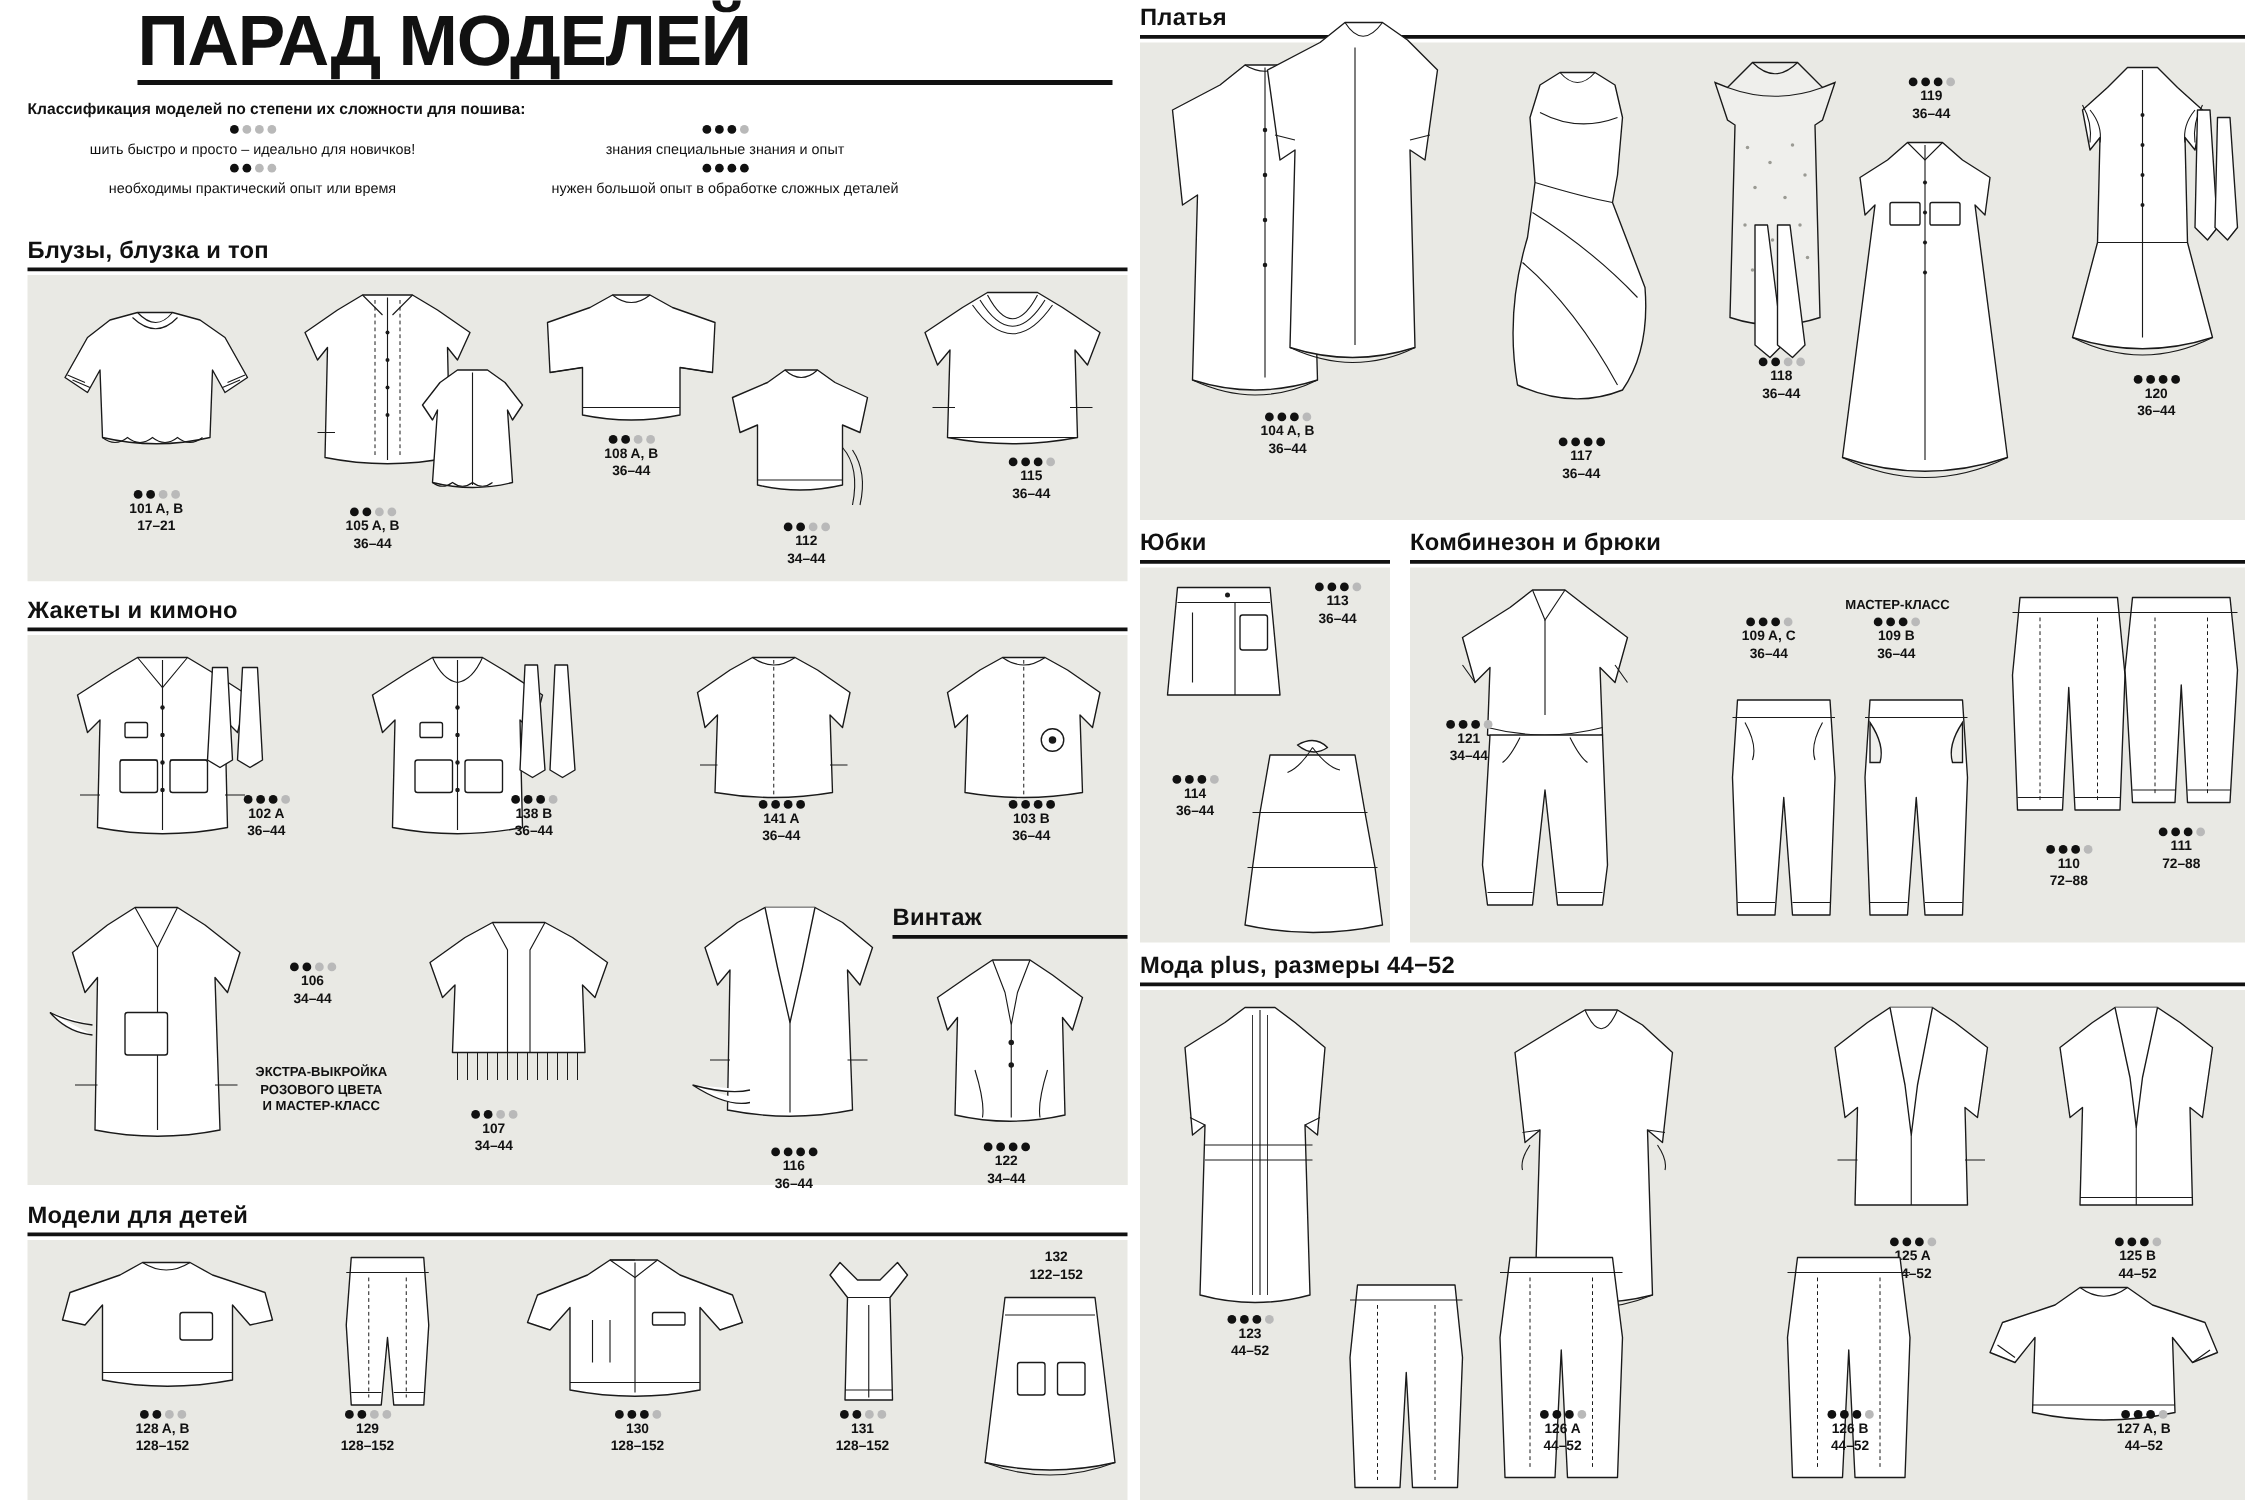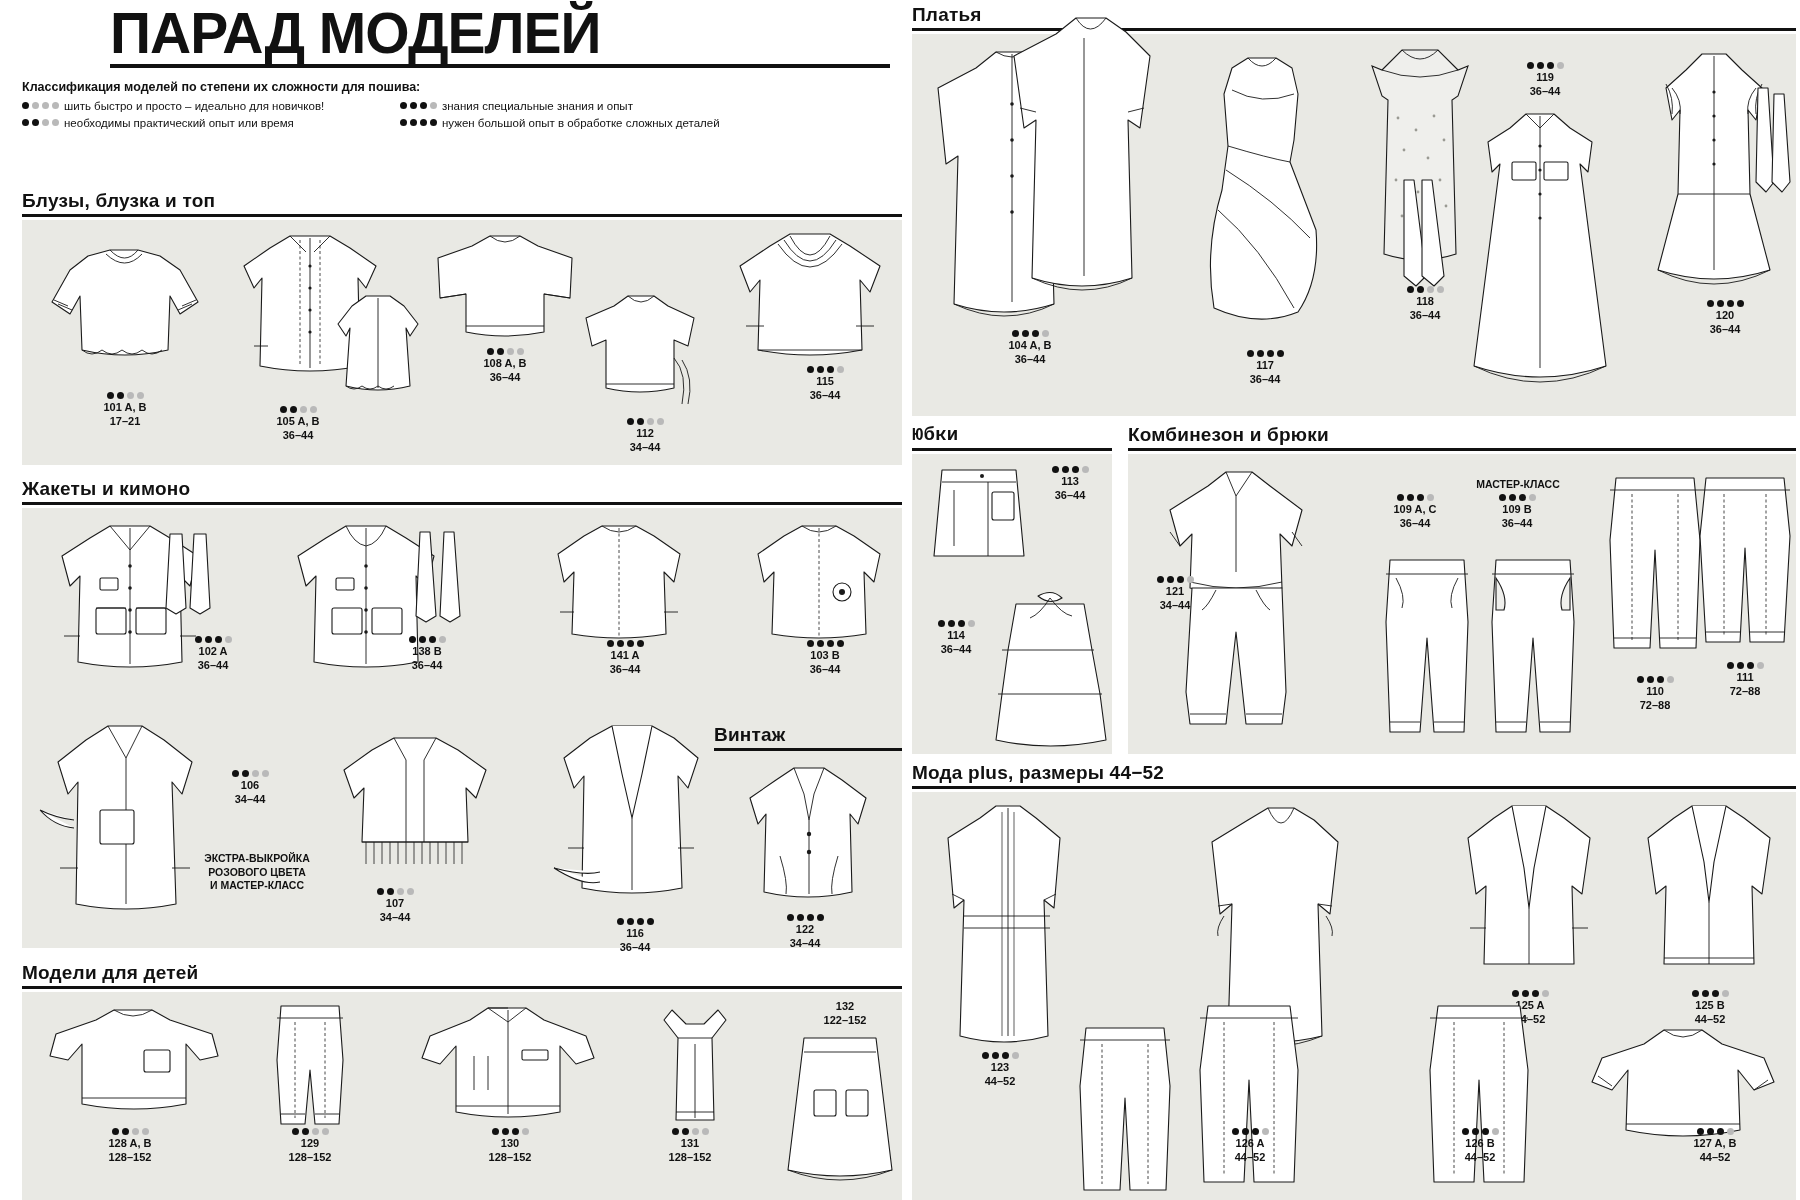--- a/index.html
+++ b/index.html
@@ -34,21 +34,21 @@
   }
   #masthead .title{
     font-size:57px;font-weight:bold;letter-spacing:-1px;line-height:58px;
     font-family:"Liberation Sans", sans-serif;
   }
   #masthead .bar{height:4px;background:#111;margin-top:2px;width:780px;}
   #legend{position:absolute;left:22px;top:80px;width:760px;}
   #legend .lh{font-size:12.5px;font-weight:bold;margin-bottom:6px;}
   .legrow{display:flex;gap:18px;font-size:11.5px;}
   .legcol{width:360px;}
-  .legline{display:flex;align-items:center;gap:5px;margin-bottom:5px;}
+  .legline{display:flex;align-items:center;gap:5px;margin-bottom:5px;flex-direction:column;}
   .legline .dots i{width:7px;height:7px;}
 
   
   .art{position:absolute;}
   .art svg{display:block;}
   .ln{fill:#ffffff;stroke:#1a1a1a;stroke-width:1.1;stroke-linejoin:round;}
   .ln2{fill:none;stroke:#1a1a1a;stroke-width:0.9;}
   .lnd{fill:none;stroke:#1a1a1a;stroke-width:0.8;stroke-dasharray:3 2.5;}
   .fillg{fill:#efefec;stroke:#1a1a1a;stroke-width:1.1;}
   .dot{fill:#1a1a1a;}
@@ -444,21 +444,21 @@
   </div>
 
   <div class="art" style="left:255px;top:1000px;">
     <svg width="110" height="130" viewBox="0 0 110 130">
       <path class="ln" d="M26 6 L84 6 L88 60 L84 124 L60 124 L55 70 L50 124 L26 124 L22 60 Z"></path>
       <path class="ln2" d="M22 18 L88 18"></path>
       <path class="lnd" d="M40 22 L40 118 M70 22 L70 118"></path>
       <path class="ln2" d="M26 114 L50 114 M60 114 L84 114"></path>
     </svg>
   </div>
-  <div class="cap" style="left:250px;top:1128px;width:120px;">
+  <div class="cap" style="left:234px;top:1128px;width:120px;">
     <span class="dots">
         <i class="on"></i>
         <i class="on"></i>
         <i></i>
         <i></i>
       </span>
     <div class="num">129</div>
     <div class="sz">128–152</div>
   </div>
 
@@ -660,21 +660,21 @@
     <span class="dots">
         <i class="on"></i>
         <i class="on"></i>
         <i class="on"></i>
         <i class="on"></i>
       </span>
     <div class="num">120</div>
     <div class="sz">36–44</div>
   </div>
 
-  <div class="sect-title" style="left:912px;top:424px;font-family:Liberation Mono, monospace;">Юбки</div>
+  <div class="sect-title" style="left:912px;top:424px;">Юбки</div>
   <div class="sect-rule" style="left:912px;top:448px;width:200px;"></div>
   <div class="panel" style="left:912px;top:454px;width:200px;height:300px;"></div>
 
   <div class="art" style="left:924px;top:460px;">
     <svg width="110" height="110" viewBox="0 0 110 110">
       <path class="ln" d="M18 10 L92 10 L100 96 L10 96 Z"></path>
       <path class="ln2" d="M18 22 L92 22"></path>
       <path class="ln2" d="M64 22 L64 96"></path>
       <rect class="ln" x="68" y="32" width="22" height="28" rx="2"></rect>
       <circle class="dot" cx="58" cy="16" r="2"></circle>

